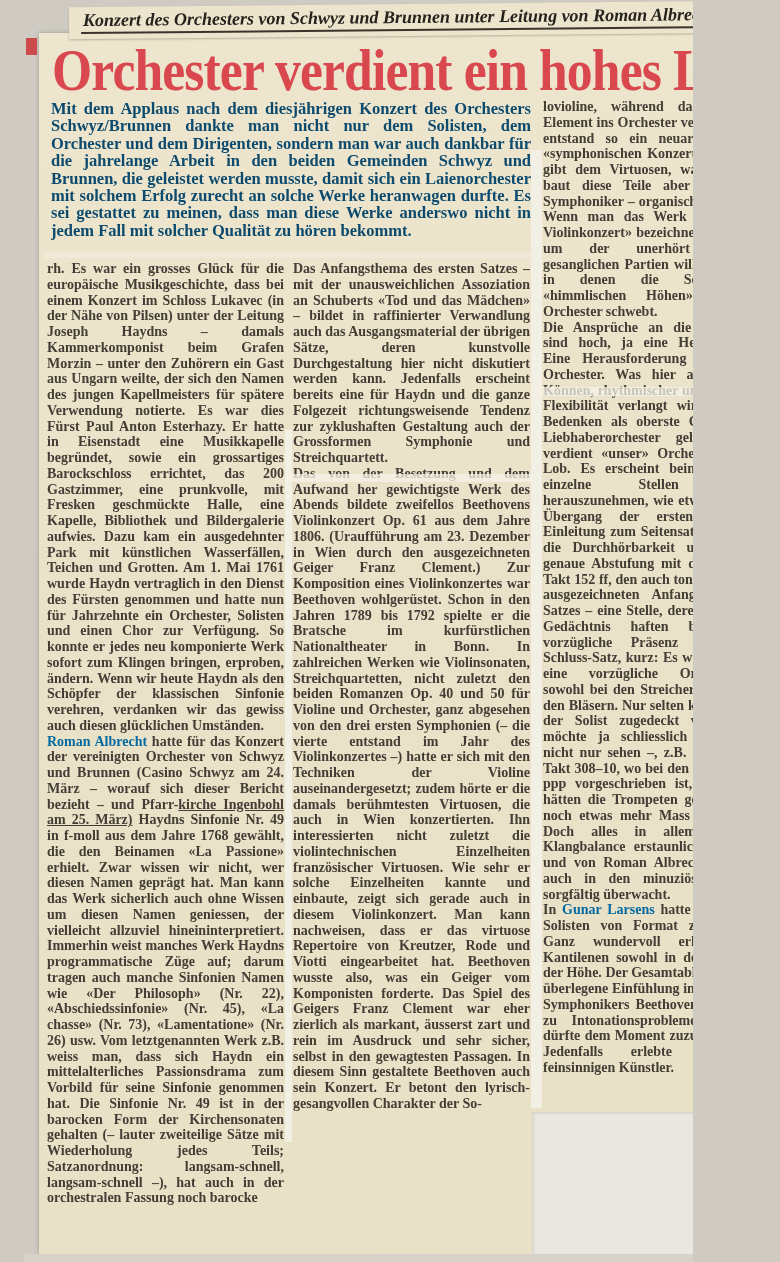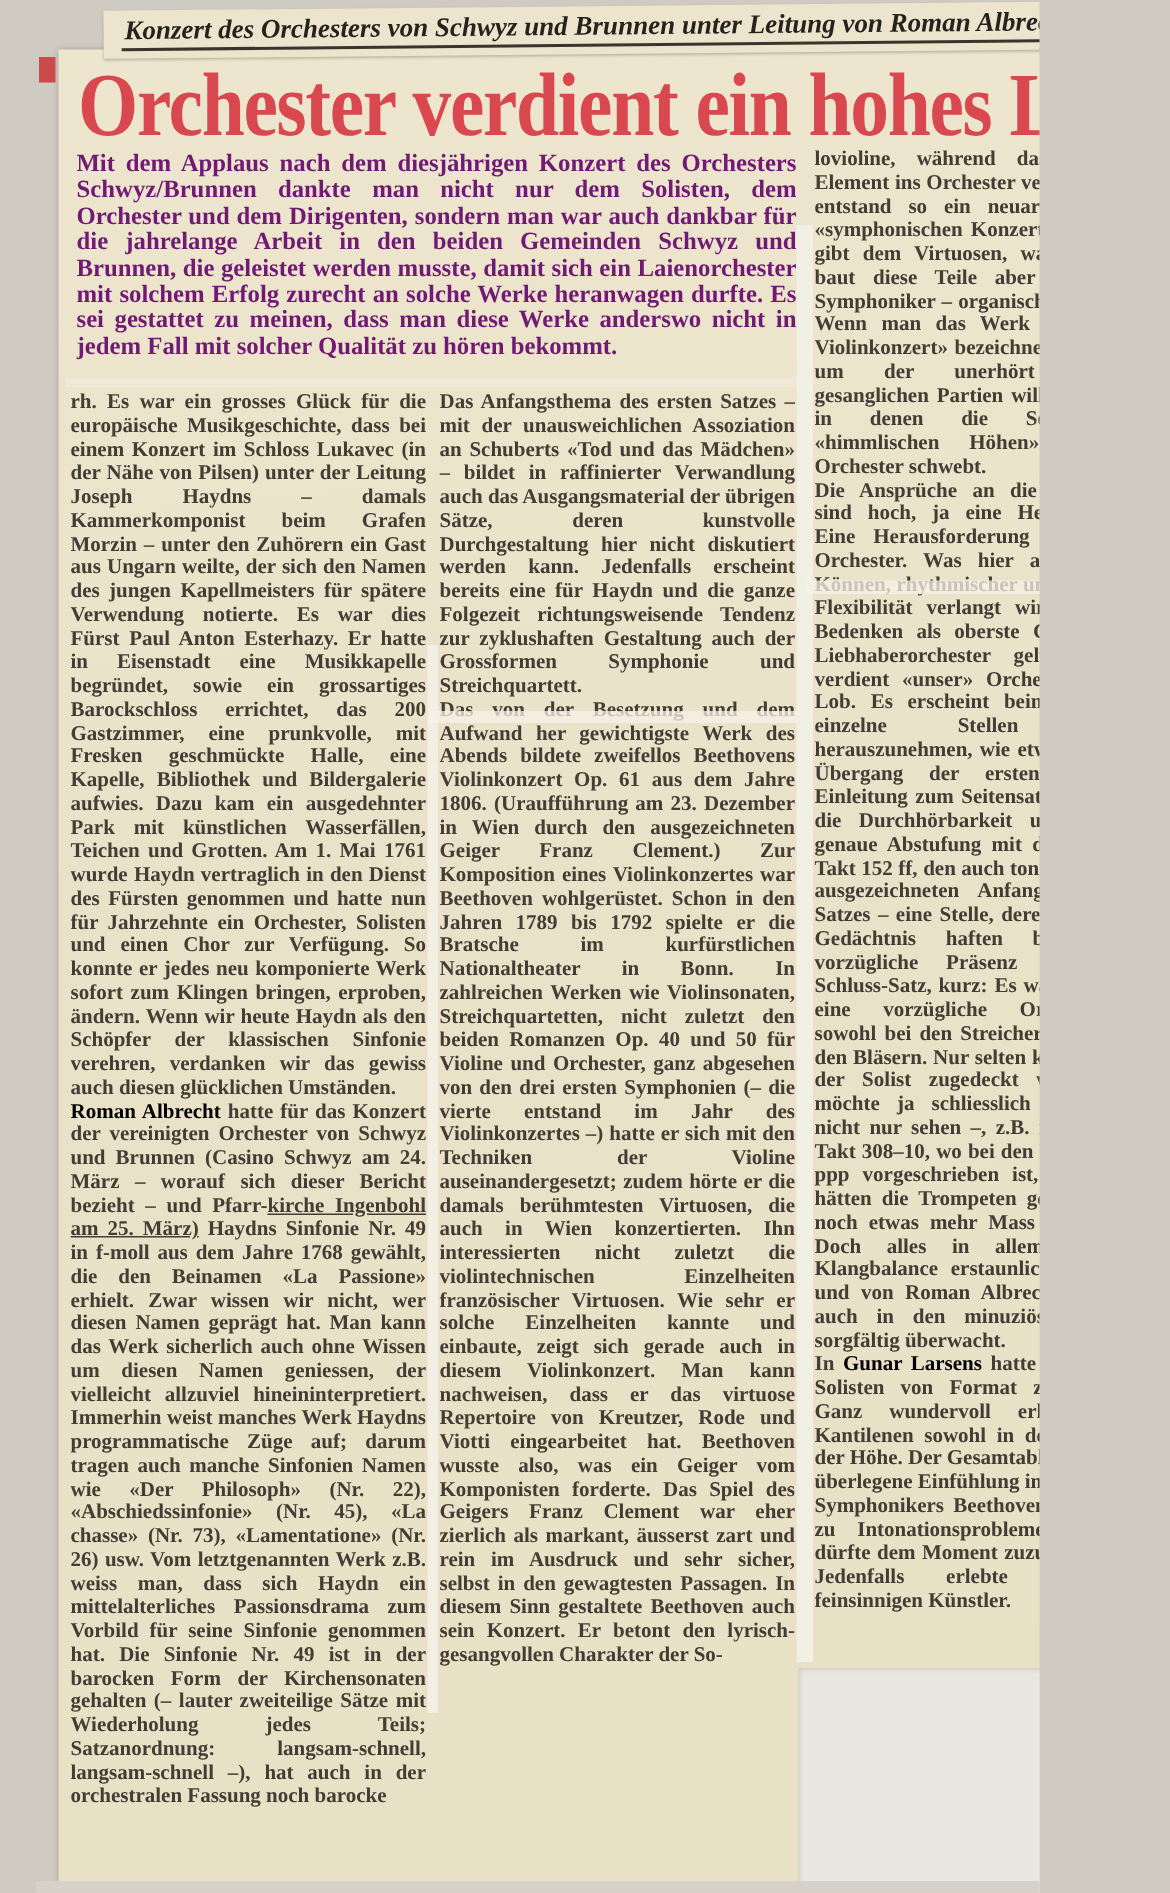--- a/index.html
+++ b/index.html
@@ -35,38 +35,38 @@
     position:absolute;left:28px;top:42px;
     font-size:60px;line-height:56px;font-weight:bold;
     color:#d9484e;
     letter-spacing:-1px;
     white-space:nowrap;
     transform:scaleX(.86);transform-origin:left top;
   }
   .lead{
     position:absolute;left:27px;top:100px;width:480px;height:158px;
     font-size:16.5px;font-weight:bold;line-height:17.4px;
-    color:#701a75;
+    color:#0c4a6e;
     text-align:justify;
     overflow:hidden;
   }
   .col{
     position:absolute;
     font-size:14px;line-height:15.75px;
     color:#433d35;
     text-align:justify;
     overflow:hidden;
     hyphens:auto;
   }
   .col p{margin:0;font-weight:bold;}
   #col1{left:23px;top:261px;width:237px;height:998px;}
   #col2{left:269px;top:261px;width:237px;height:998px;}
   #col3{left:519px;top:99px;width:243px;height:1010px;}
   .u{text-decoration:underline;}
-  strong{color:#000000;}
+  strong{color:#0369a1;}
 
   
   .gap-v{position:absolute;background:rgba(243,241,234,.85);}
   #gap-v1{left:261px;top:430px;width:7px;height:712px;}
   #gap-v2{left:507px;top:150px;width:11px;height:958px;}
   .seam{position:absolute;background:rgba(246,242,231,.75);}
   #seam1{left:262px;top:474px;width:246px;height:8px;}
   #seam2{left:513px;top:387px;width:255px;height:9px;}
   #seam3{left:20px;top:252px;width:488px;height:6px;background:rgba(242,238,227,.5);}
   .backing-patch{

